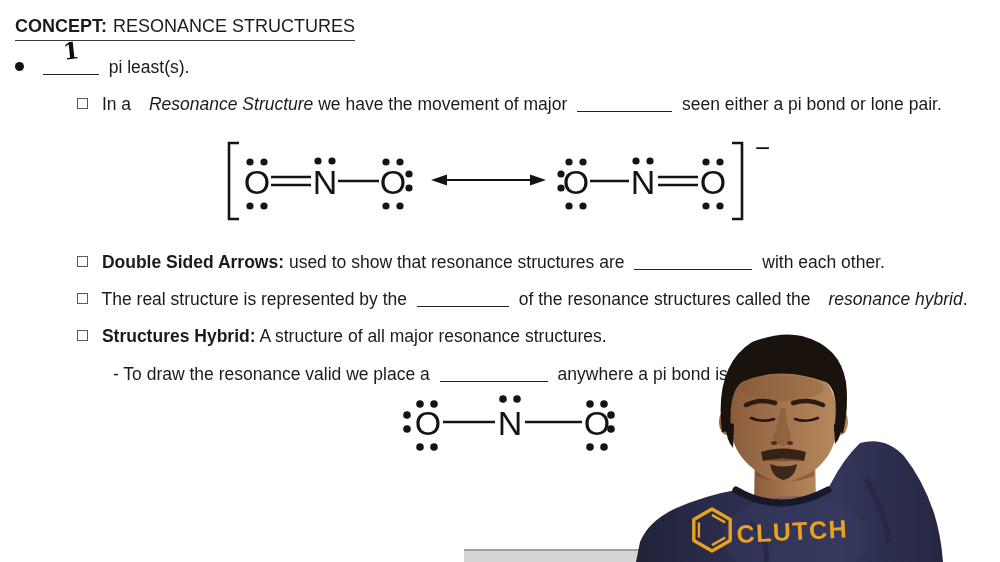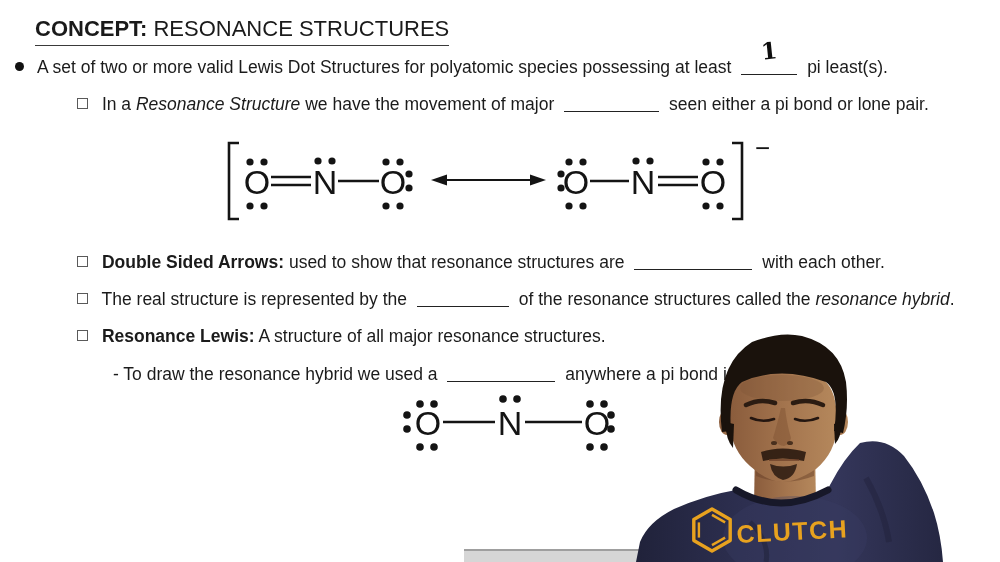--- a/index.html
+++ b/index.html
@@ -1,35 +1,35 @@
 <!DOCTYPE html>
 <html><head>
 <meta charset="utf-8">
 <style>
   html,body{margin:0;padding:0;background:#fff;}
   #page{position:relative;width:1000px;height:562px;background:#ffffff;overflow:hidden;
         font-family:"Liberation Sans",sans-serif;color:#1a1a1a;}
   
-  #concept-header{position:absolute;left:15px;top:16px;font-size:22px;
-                  border-bottom:1.6px solid #3a3a3a;padding-bottom:3px;white-space:nowrap;margin-left:20px;}
+  #concept-header{position:absolute;left:15px;top:16px;font-size:18px;
+                  border-bottom:1.6px solid #3a3a3a;padding-bottom:3px;white-space:nowrap;}
   #concept-header .lbl{font-weight:700;margin-right:6px;}
   
   .line{position:absolute;font-size:17.5px;white-space:nowrap;color:#1b1b1b;}
   #l-main{left:15px;top:57px;}
   #l-move{left:77px;top:94px;}
   #l-arrows{left:77px;top:252px;}
   #l-real{left:77px;top:289px;}
   #l-hybrid{left:77px;top:326px;}
   #l-draw{left:113px;top:364px;}
   .bullet-dot{display:inline-block;width:9px;height:9px;border-radius:50%;background:#111;
               margin-right:9px;vertical-align:2px;}
   .bullet-sq{display:inline-block;width:9px;height:9px;border:1.4px solid #5a5a5a;
              margin-right:9px;vertical-align:1px;background:#fff;}
   .b{font-weight:700;}
-  .i{font-style:italic;}
+  .i{font-style:italic;margin-left:13px;}
   .blank{display:inline-block;border-bottom:1.7px solid #222;height:15px;
          margin:0 5px;position:relative;vertical-align:-2px;}
   .w56{width:56px;} .w95{width:95px;} .w118{width:118px;} .w92{width:92px;} .w108{width:108px;}
   .hand{position:absolute;left:50%;top:-22px;transform:translateX(-50%) rotate(-6deg);
         font-family:"DejaVu Serif",serif;font-weight:700;font-size:23px;color:#0d0d0d;}
   
   #top-structure{position:absolute;left:212px;top:132px;}
   #hybrid-structure{position:absolute;left:395px;top:388px;}
   svg text.atom{font-family:"Liberation Sans",sans-serif;font-size:34px;fill:#141414;}
   
@@ -42,21 +42,20 @@
 <body>
 
 <div id="page">
 
   <div id="concept-header">
     <span class="lbl">CONCEPT:</span><span>RESONANCE STRUCTURES</span>
   </div>
 
   <div class="line" id="l-main">
     <span class="bullet-dot"></span>
-    <span>A set of two or more valid Lewis Dot Structures for polyatomic species possessing at least</span>
     <span class="blank w56"><span class="hand">1</span></span>
     <span>pi least(s).</span>
   </div>
 
   <div class="line" id="l-move">
     <span class="bullet-sq"></span>
     <span>In a</span>
     <span class="i">Resonance Structure</span>
     <span>we have the movement of major</span>
     <span class="blank w95"></span>
@@ -140,26 +139,26 @@
   <div class="line" id="l-arrows">
     <span class="bullet-sq"></span>
     <span class="b">Double Sided Arrows:</span>
     <span>used to show that resonance structures are</span>
     <span class="blank w118"></span>
     <span>with each other.</span>
   </div>
 
   <div class="line" id="l-hybrid">
     <span class="bullet-sq"></span>
-    <span class="b">Resonance Lewis:</span>
+    <span class="b">Structures Hybrid:</span>
     <span>A structure of all major resonance structures.</span>
   </div>
 
   <div class="line" id="l-draw">
-    <span>- To draw the resonance hybrid we used a</span>
+    <span>- To draw the resonance valid we place a</span>
     <span class="blank w108"></span>
     <span>anywhere a pi bond is seen.</span>
   </div>
 
   <svg id="hybrid-structure" width="270" height="85" viewBox="0 0 270 85">
     <g>
       <text class="atom" x="33" y="47" text-anchor="middle">O</text>
       <text class="atom" x="115" y="47" text-anchor="middle">N</text>
       <text class="atom" x="202" y="47" text-anchor="middle">O</text>
       <g stroke="#141414" stroke-width="2.6">

